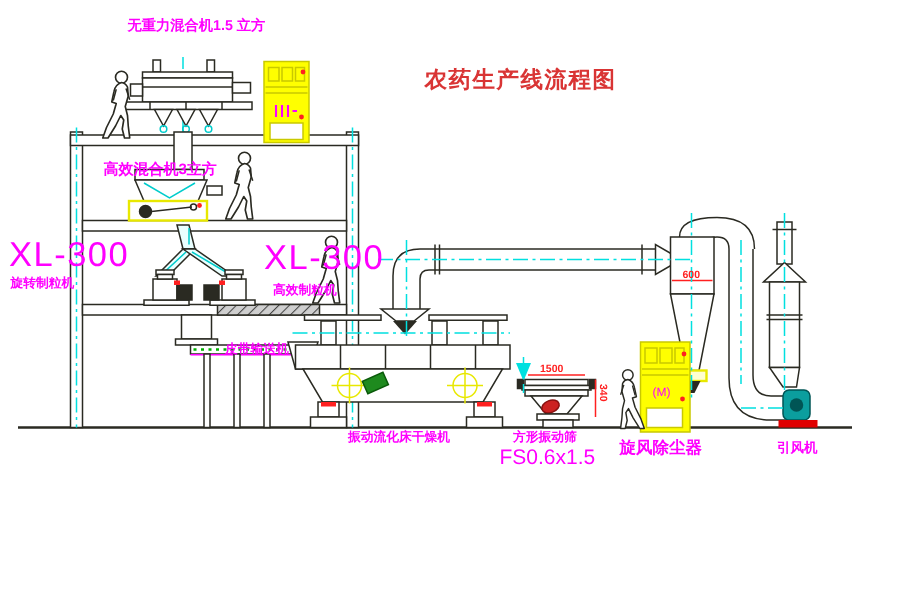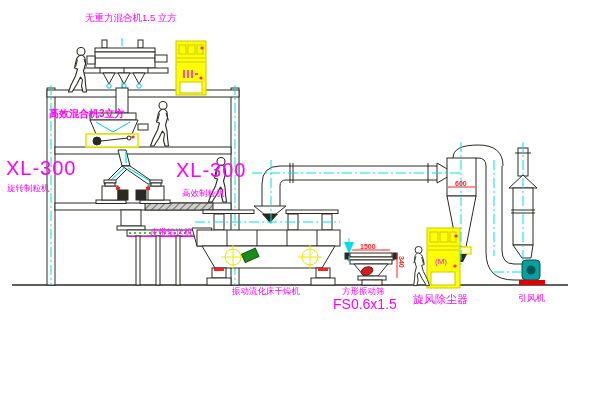--- a/index.html
+++ b/index.html
@@ -1,22 +1,22 @@
 <!DOCTYPE html>
 <html><head>
 <meta charset="utf-8">
 <style>
   html,body{margin:0;padding:0;background:#fff;}
   #canvas{position:relative;width:600px;height:403px;background:#ffffff;overflow:hidden;
           font-family:"Liberation Sans","DejaVu Sans",sans-serif;}
   #linework{position:absolute;left:0;top:0;}
   .lbl{position:absolute;color:#ff00ff;white-space:nowrap;line-height:1;}
-  .lbl-sm{font-size:8.5px;font-weight:400;}
-  .lbl-md{font-size:10px;font-weight:700;}
-  .lbl-xl{font-size:20px;letter-spacing:1px;}
+  .lbl-sm{font-size:8.5px;font-weight:700;}
+  .lbl-md{font-size:10px;font-weight:700;padding-left:20px;}
+  .lbl-xl{font-size:23px;letter-spacing:1px;}
   .lbl-model{font-size:14px;}
   .dim{position:absolute;color:#ff2020;font-size:7px;font-weight:700;white-space:nowrap;line-height:1;}
   .dim-v{writing-mode:vertical-rl;}
   #title{position:absolute;left:283px;top:44px;display:flex;align-items:center;color:#d93434;}
   #title .t-zh{font-size:15px;font-weight:700;letter-spacing:1px;}
   #title .t-cap{font-size:22px;font-weight:400;letter-spacing:0;margin-left:2px;}
 </style>
 </head>
 <body>
 
@@ -248,20 +248,21 @@
 
   <g>
     <use href="#person" transform="translate(68,47)"></use>
     <use href="#person" transform="translate(150,101)"></use>
     <use href="#person" transform="translate(208,157)"></use>
     <use href="#person" transform="translate(430,246) scale(-0.88,0.88)"></use>
   </g>
 </svg>
 
 <div id="title">
+  <span class="t-zh">农药生产线流程图</span>
 </div>
 
 <div class="lbl lbl-sm" style="left:85px;top:13px;font-size:9.5px;">无重力混合机1.5 立方</div>
 <div class="lbl lbl-md" style="left:49px;top:109px;">高效混合机3立方</div>
 
 <div class="lbl lbl-xl" style="left:6px;top:158px;">XL-300</div>
 <div class="lbl lbl-sm" style="left:7px;top:184px;">旋转制粒机</div>
 
 <div class="lbl lbl-xl" style="left:176px;top:160px;">XL-300</div>
 <div class="lbl lbl-sm" style="left:182px;top:189px;">高效制粒机</div>

